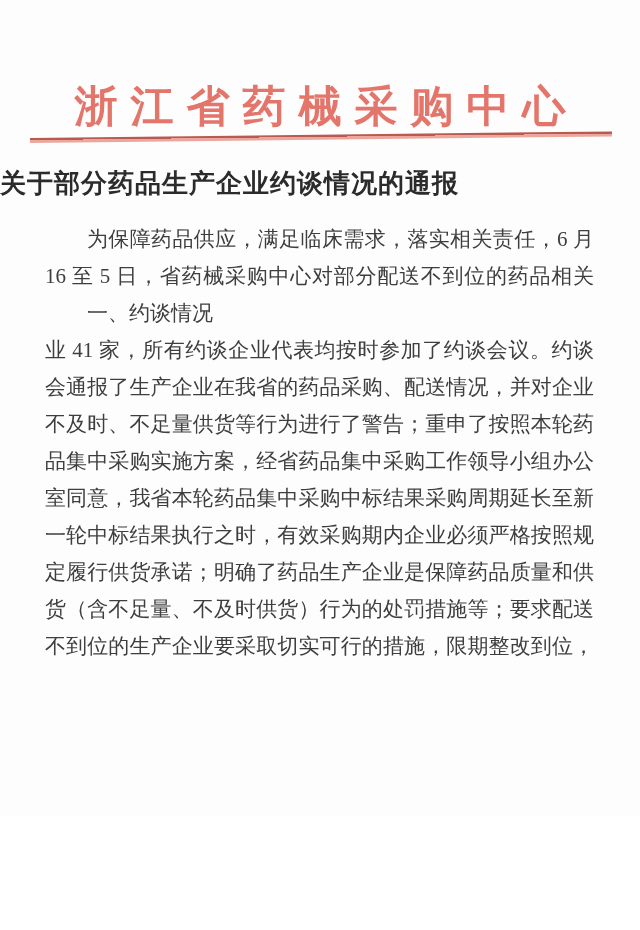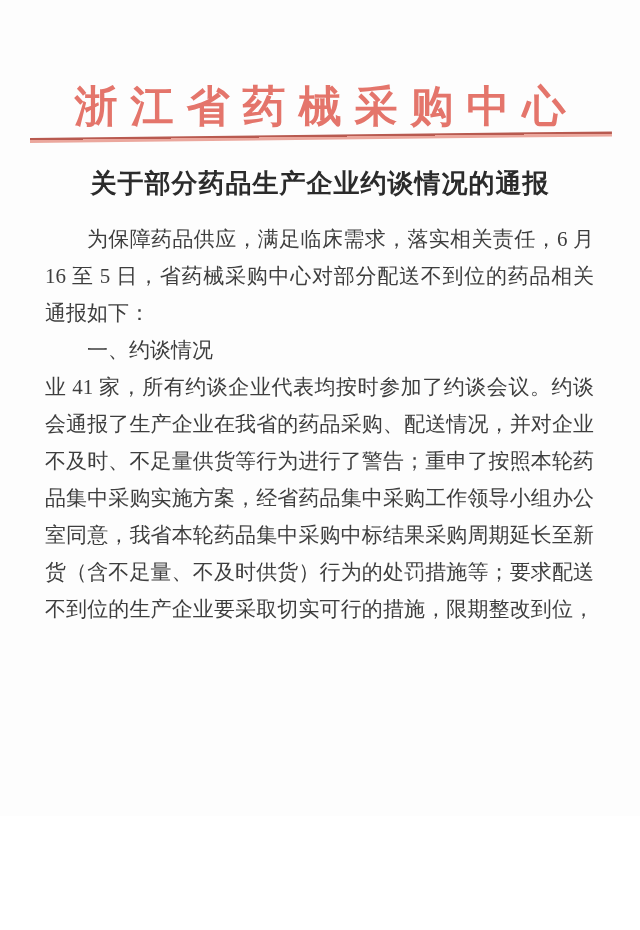--- a/index.html
+++ b/index.html
@@ -11,21 +11,21 @@
     position:absolute; top:78px; left:0; width:100%; box-sizing:border-box;
     text-align:center; font-size:43px; font-weight:bold; color:#e4756b;
     letter-spacing:13px; padding-left:13px; white-space:nowrap;
   }
   .rule-top {
     position:absolute; top:138px; left:30px; width:582px; height:5px;
     background:linear-gradient(#b85a50 0 42%, #eba79d 42% 100%);
     transform:rotate(-0.65deg); transform-origin:left center;
   }
   .doc-title {
-    position:absolute; top:166px; left:0; width:100%; text-align:center;
+    position:absolute; top:166px; left:0; width:100%; text-align:left;
     font-size:26px; font-weight:bold; color:#2b2b2b; letter-spacing:1px;
     white-space:nowrap;
   }
   .body-text { position:absolute; top:221px; left:45px; width:549px; }
   .bline {
     height:37px; line-height:37px; font-size:21px; color:#3e3e3e;
     overflow:hidden;
   }
   .bline.j { text-align:justify; text-align-last:justify; text-justify:inter-character; }
   .bline.ind { text-indent:2em; }
@@ -55,27 +55,28 @@
 
   <div class="letterhead">浙江省药械采购中心</div>
 
   <div class="rule-top"></div>
 
   <div class="doc-title">关于部分药品生产企业约谈情况的通报</div>
 
   <div class="body-text">
       <div class="bline j ind">为保障药品供应，满足临床需求，落实相关责任，6 月</div>
       <div class="bline j">16 至 5 日，省药械采购中心对部分配送不到位的药品相关</div>
-      <div class="bline">通报如下：</div>
       <div class="bline ind">一、约谈情况</div>
       <div class="bline j">业 41 家，所有约谈企业代表均按时参加了约谈会议。约谈</div>
       <div class="bline j">会通报了生产企业在我省的药品采购、配送情况，并对企业</div>
       <div class="bline j">不及时、不足量供货等行为进行了警告；重申了按照本轮药</div>
       <div class="bline j">品集中采购实施方案，经省药品集中采购工作领导小组办公</div>
       <div class="bline j">室同意，我省本轮药品集中采购中标结果采购周期延长至新</div>
+      <div class="bline j">一轮中标结果执行之时，有效采购期内企业必须严格按照规</div>
+      <div class="bline j">定履行供货承诺；明确了药品生产企业是保障药品质量和供</div>
       <div class="bline j">货（含不足量、不及时供货）行为的处罚措施等；要求配送</div>
       <div class="bline j">不到位的生产企业要采取切实可行的措施，限期整改到位，</div>
     </div>
 
   <div class="rule-bottom"></div>
 
   <div class="page-number">- 1 -</div>
 
   <div class="watermark">
     <span class="watermark-icon">

